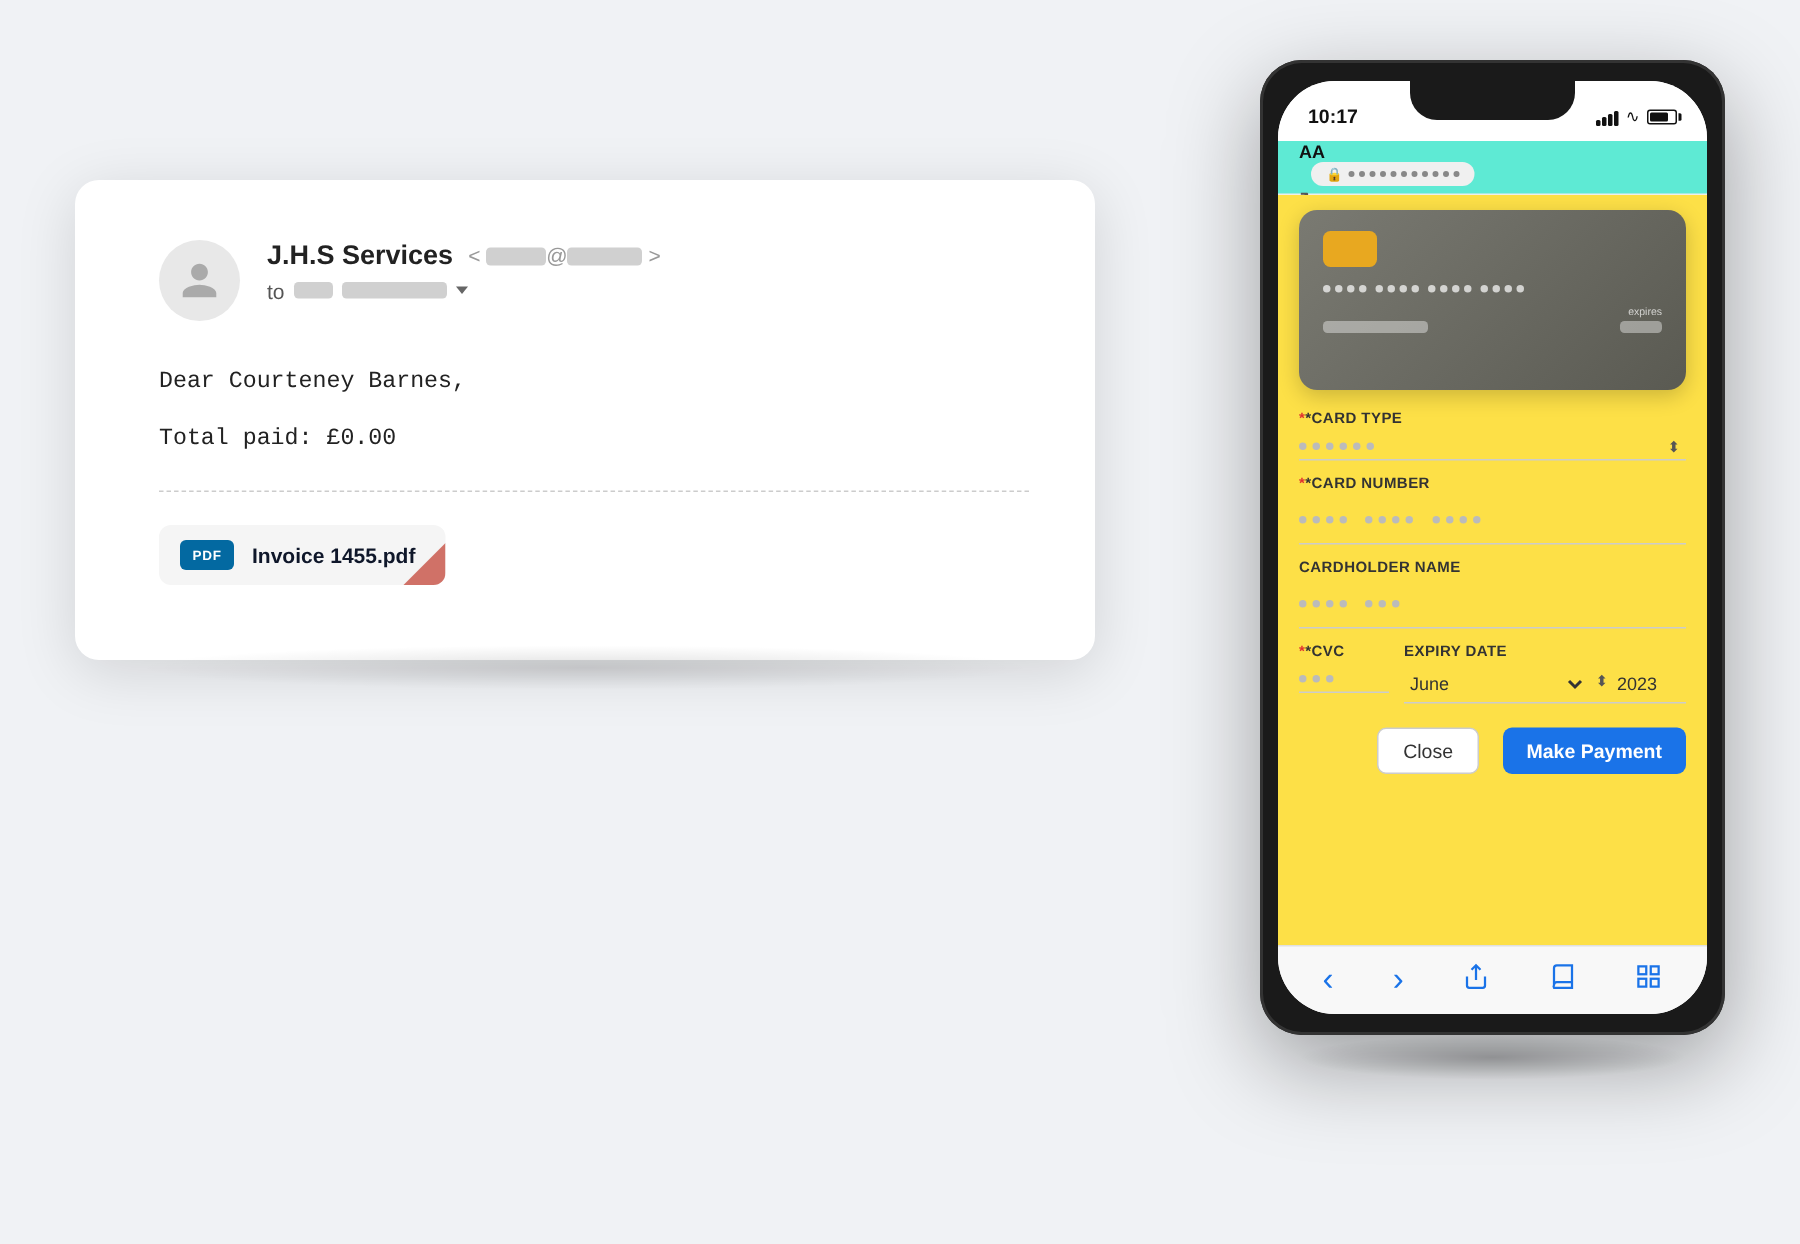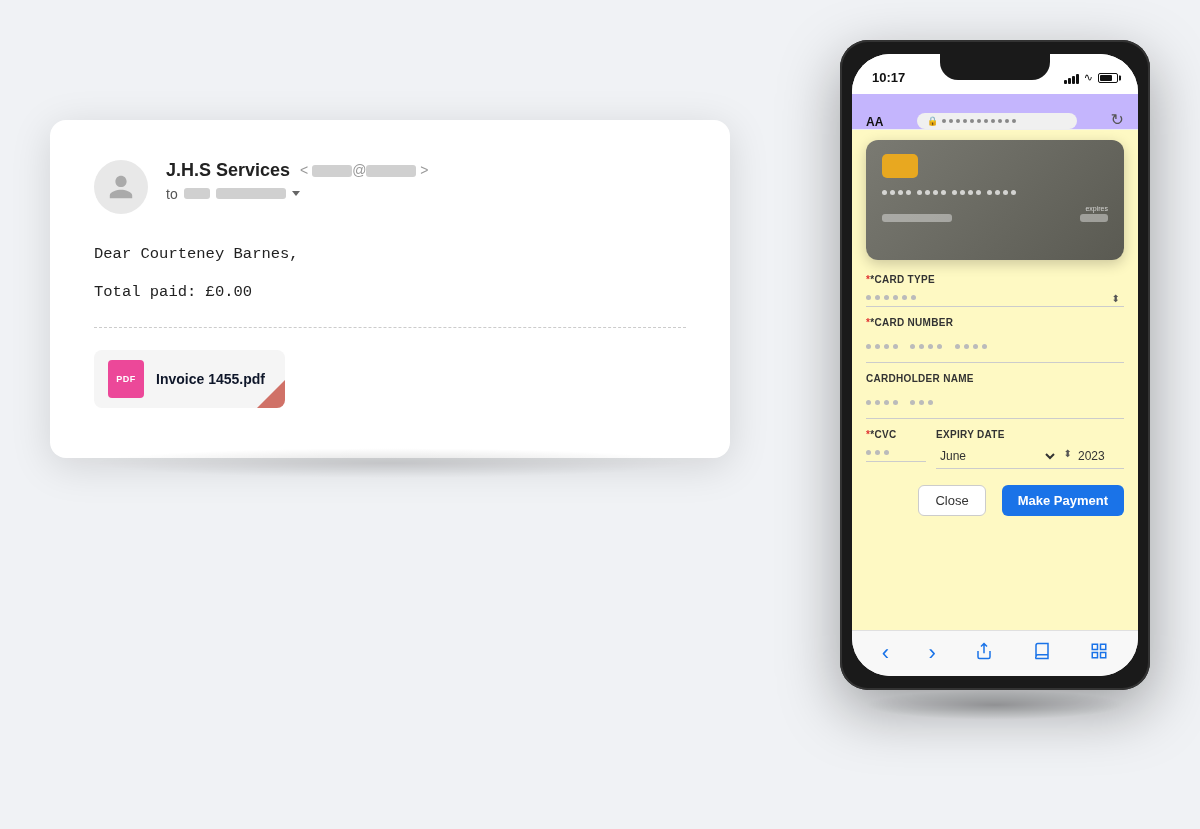--- a/index.html
+++ b/index.html
@@ -26,21 +26,21 @@
 
     
     .email-card {
       position: absolute;
       left: 0;
       top: 80px;
       width: 680px;
       background: #ffffff;
       border-radius: 16px;
       box-shadow: 0 8px 40px rgba(0,0,0,0.13);
-      padding: 40px 44px 50px 44px;
+      padding: 40px 44px 50px 56px;
       z-index: 1;
     }
 
     .email-header {
       display: flex;
       align-items: flex-start;
       margin-bottom: 28px;
     }
 
     .avatar {
@@ -145,22 +145,22 @@
       gap: 12px;
       background: #f5f5f5;
       border-radius: 8px;
       padding: 10px 20px 10px 14px;
       position: relative;
       overflow: hidden;
     }
 
     .pdf-icon {
       width: 36px;
-      height: 38px;
-      background: #ec4899;
+      height: 20px;
+      background: #0369a1;
       border-radius: 4px;
       display: flex;
       align-items: center;
       justify-content: center;
       color: white;
       font-size: 9px;
       font-weight: 700;
       letter-spacing: 0.5px;
     }
 
@@ -291,27 +291,28 @@
     .battery-fill {
       height: 100%;
       width: 75%;
       background: #111;
       border-radius: 1px;
     }
 
     
     .address-bar-row {
       height: 36px;
-      background: #c4b5fd;
-      display: flex;
-      align-items: flex-end;
+      background: #5eead4;
+      display: flex;
+      align-items: flex-start;
       justify-content: space-between;
       padding: 0 14px;
       flex-shrink: 0;
       border-bottom: 1px solid #eee;
+      flex-direction: column;
     }
 
     .aa-label {
       font-size: 12px;
       font-weight: 600;
       color: #111;
     }
 
     .url-bar {
       display: flex;
@@ -347,21 +348,21 @@
       font-size: 16px;
       color: #555;
       cursor: pointer;
     }
 
     
     .phone-content {
       flex: 1;
       overflow-y: auto;
       padding: 10px 14px;
-      background: #fef9c3;
+      background: #fde047;
     }
 
     
     .credit-card-visual {
       width: 100%;
       height: 120px;
       background: linear-gradient(135deg, #7a7a72 0%, #5a5a52 100%);
       border-radius: 12px;
       padding: 14px 16px;
       position: relative;

